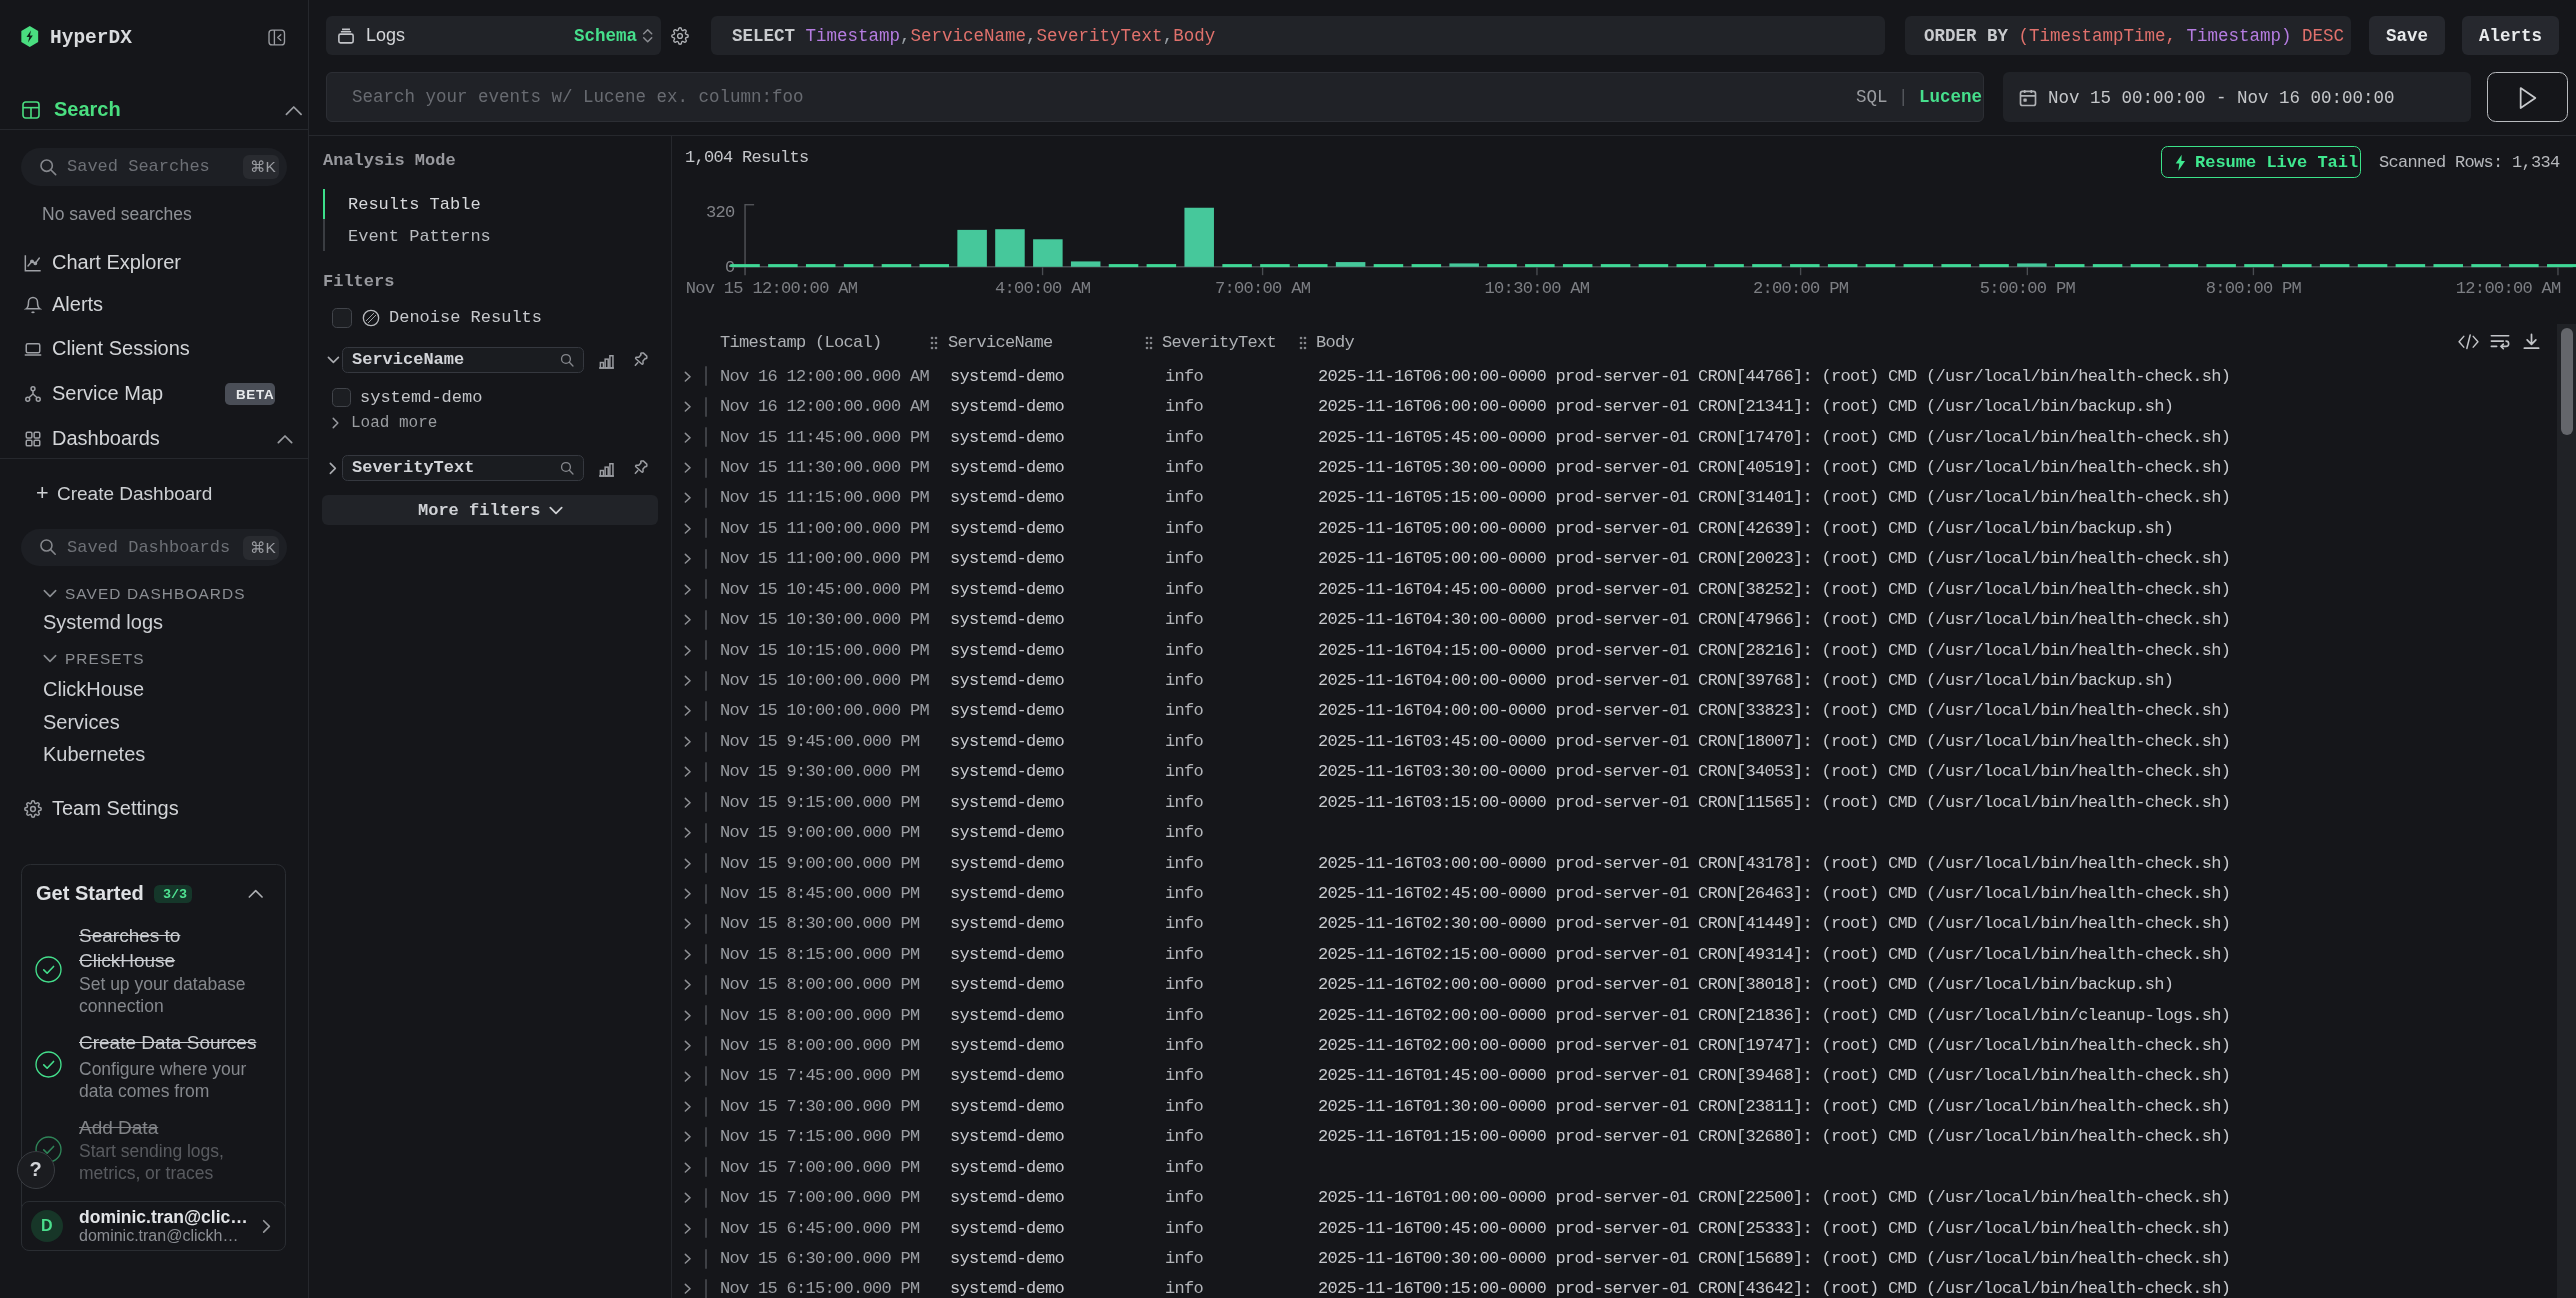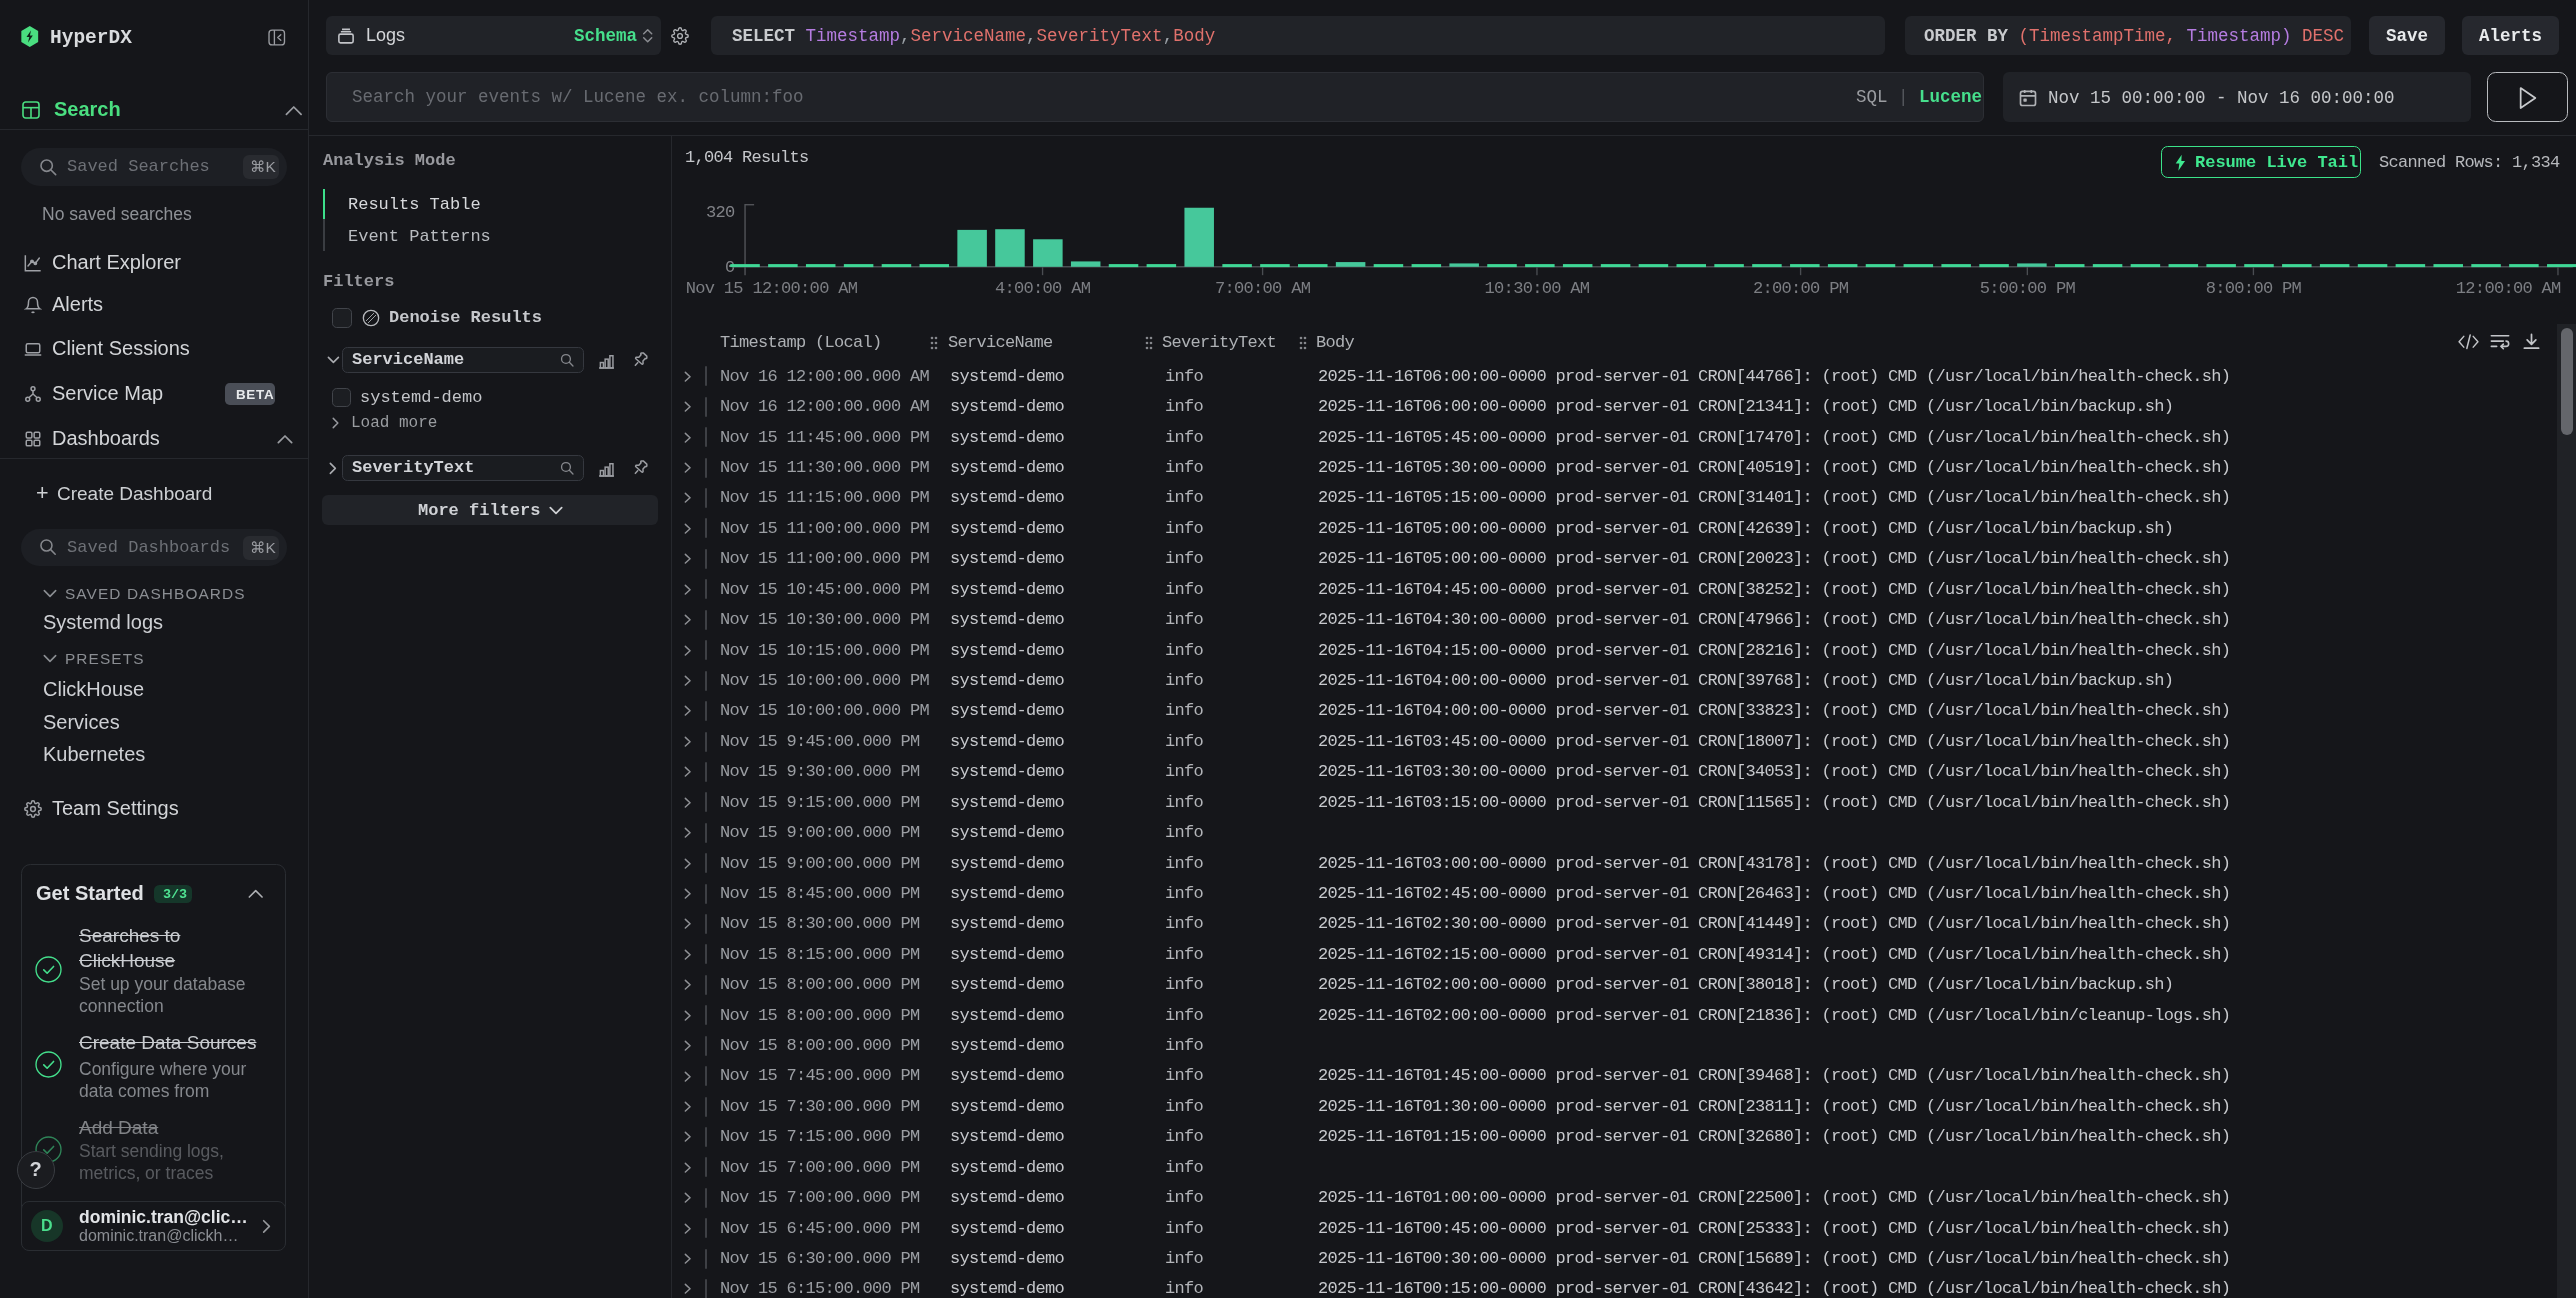--- a/index.html
+++ b/index.html
@@ -181,21 +181,21 @@
 <div class="a" style="left:323px;top:189px;width:2px;height:31px;background:#3ddf8b;"></div>
 <div class="a" style="left:323px;top:219px;width:2px;height:32px;background:#3a3d42;"></div>
 <div class="a" style="left:348px;top:194px;font-family:'Liberation Mono',monospace;font-size:17px;line-height:20px;color:#d6d8db;font-weight:400;letter-spacing:0;white-space:pre;line-height:21px;">Results Table</div>
 <div class="a" style="left:348px;top:226px;font-family:'Liberation Mono',monospace;font-size:17px;line-height:20px;color:#b9bcc0;font-weight:400;letter-spacing:0;white-space:pre;line-height:21px;">Event Patterns</div>
 <div class="a" style="left:323px;top:271px;font-family:'Liberation Mono',monospace;font-size:17px;line-height:20px;color:#98999e;font-weight:700;letter-spacing:0;white-space:pre;line-height:21px;">Filters</div>
 <div class="a" style="left:332px;top:308px;width:19.5px;height:19.5px;background:#1c1e22;border:1.3px solid #41444a;border-radius:4.7px;"></div>
 <svg class="a" style="left:362px;top:309px" width="18" height="18" viewBox="0 0 27 27" fill="none" stroke="#b6b8bc" stroke-width="2">
 <circle cx="13.5" cy="13.5" r="11.5"></circle>
     <path d="M6 18 L18 6 M9 21 L21 9" stroke-width="1.3"></path>
   </svg>
-<div class="a" style="left:389px;top:307px;font-family:'Liberation Mono',monospace;font-size:17px;line-height:20px;color:#c6c8cc;font-weight:700;letter-spacing:0;white-space:pre;line-height:21px;">Denoise Results</div>
+<div class="a" style="left:389px;top:307px;font-family:'Liberation Mono',monospace;font-size:17px;line-height:20px;color:#c6c8cc;font-weight:400;letter-spacing:0;white-space:pre;line-height:21px;">Denoise Results</div>
 <svg class="a" style="left:327px;top:356px" width="12.8" height="8" viewBox="0 0 19 12" fill="none" stroke="#aaacb0" stroke-width="2.4">
 <path d="M2 2 L9.5 9.5 L17 2" stroke-linecap="round" stroke-linejoin="round"></path>
   </svg>
 <div class="a" style="left:342px;top:347px;width:242px;height:25.5px;border:1px solid #35383f;border-radius:5.4px;background:#1a1c20;"></div>
 <div class="a" style="left:352px;top:349px;font-family:'Liberation Mono',monospace;font-size:17px;line-height:20px;color:#d2d4d8;font-weight:700;letter-spacing:0;white-space:pre;line-height:21px;">ServiceName</div>
 <svg class="a" style="left:560px;top:353px" width="14" height="14" viewBox="0 0 27 27" fill="none" stroke="#85878c" stroke-width="2.6">
 <circle cx="11.5" cy="11.5" r="8.5"></circle>
     <line x1="18" y1="18" x2="25" y2="25" stroke-linecap="round"></line>
   </svg>
 <svg class="a" style="left:597px;top:351px" width="19" height="19" viewBox="0 0 28 28" fill="none" stroke="#9b9da2" stroke-width="2.2">
@@ -533,20 +533,21 @@
 <div class="a" style="left:279px;top:646px;font-size:17px;line-height:21.5px;letter-spacing:-0.7px;white-space:pre;font-family:'Liberation Mono',monospace;color:#c5c7cb;">systemd-demo</div>
 <div class="a" style="left:494px;top:646px;font-size:17px;line-height:21.5px;letter-spacing:-0.7px;white-space:pre;font-family:'Liberation Mono',monospace;color:#b3b5b9;">info</div>
 <div class="a" style="left:647px;top:646px;font-size:17px;line-height:21.5px;letter-spacing:-0.7px;white-space:pre;font-family:'Liberation Mono',monospace;color:#c7c9cd;">2025-11-16T02:00:00-0000 prod-server-01 CRON[21836]: (root) CMD (/usr/local/bin/cleanup-logs.sh)</div>
 <svg class="a" style="left:13.4px;top:681px" width="7.4" height="11.4" viewBox="0 0 11 17" fill="none" stroke="#8f9195" stroke-width="2.2">
       <path d="M2 2 L9 8.5 L2 15" stroke-linecap="round" stroke-linejoin="round"></path>
     </svg>
 <div class="a" style="left:34px;top:677px;width:2px;height:20px;background:#3e4045;border-radius:1.3px;"></div>
 <div class="a" style="left:49px;top:676px;font-size:17px;line-height:21.5px;letter-spacing:-0.7px;white-space:pre;font-family:'Liberation Mono',monospace;"><span style="color:#9b9ea3;">Nov 15 8:00:00.000 PM</span></div>
 <div class="a" style="left:279px;top:676px;font-size:17px;line-height:21.5px;letter-spacing:-0.7px;white-space:pre;font-family:'Liberation Mono',monospace;color:#c5c7cb;">systemd-demo</div>
 <div class="a" style="left:494px;top:676px;font-size:17px;line-height:21.5px;letter-spacing:-0.7px;white-space:pre;font-family:'Liberation Mono',monospace;color:#b3b5b9;">info</div>
+<div class="a" style="left:647px;top:676px;font-size:17px;line-height:21.5px;letter-spacing:-0.7px;white-space:pre;font-family:'Liberation Mono',monospace;color:#c7c9cd;">2025-11-16T02:00:00-0000 prod-server-01 CRON[19747]: (root) CMD (/usr/local/bin/health-check.sh)</div>
 <svg class="a" style="left:13.4px;top:712px" width="7.4" height="11.4" viewBox="0 0 11 17" fill="none" stroke="#8f9195" stroke-width="2.2">
       <path d="M2 2 L9 8.5 L2 15" stroke-linecap="round" stroke-linejoin="round"></path>
     </svg>
 <div class="a" style="left:34px;top:707px;width:2px;height:20px;background:#3e4045;border-radius:1.3px;"></div>
 <div class="a" style="left:49px;top:706px;font-size:17px;line-height:21.5px;letter-spacing:-0.7px;white-space:pre;font-family:'Liberation Mono',monospace;"><span style="color:#9b9ea3;">Nov 15 7:45:00.000 PM</span></div>
 <div class="a" style="left:279px;top:706px;font-size:17px;line-height:21.5px;letter-spacing:-0.7px;white-space:pre;font-family:'Liberation Mono',monospace;color:#c5c7cb;">systemd-demo</div>
 <div class="a" style="left:494px;top:706px;font-size:17px;line-height:21.5px;letter-spacing:-0.7px;white-space:pre;font-family:'Liberation Mono',monospace;color:#b3b5b9;">info</div>
 <div class="a" style="left:647px;top:706px;font-size:17px;line-height:21.5px;letter-spacing:-0.7px;white-space:pre;font-family:'Liberation Mono',monospace;color:#c7c9cd;">2025-11-16T01:45:00-0000 prod-server-01 CRON[39468]: (root) CMD (/usr/local/bin/health-check.sh)</div>
 <svg class="a" style="left:13.4px;top:742px" width="7.4" height="11.4" viewBox="0 0 11 17" fill="none" stroke="#8f9195" stroke-width="2.2">
       <path d="M2 2 L9 8.5 L2 15" stroke-linecap="round" stroke-linejoin="round"></path>

